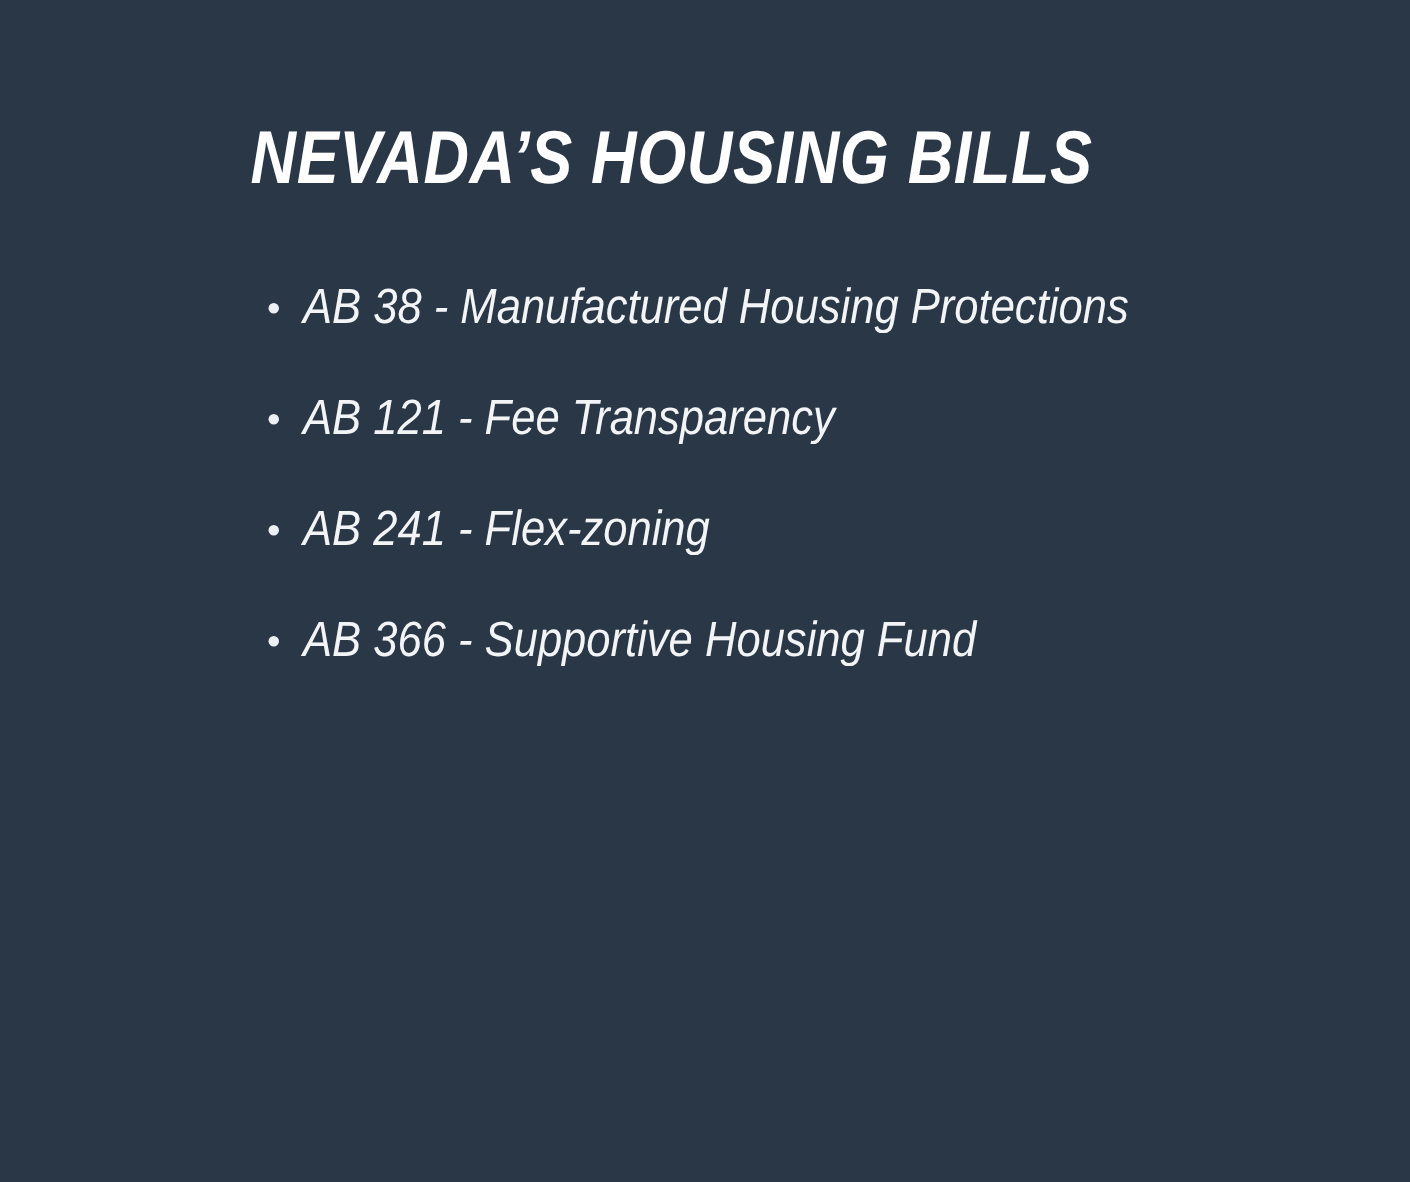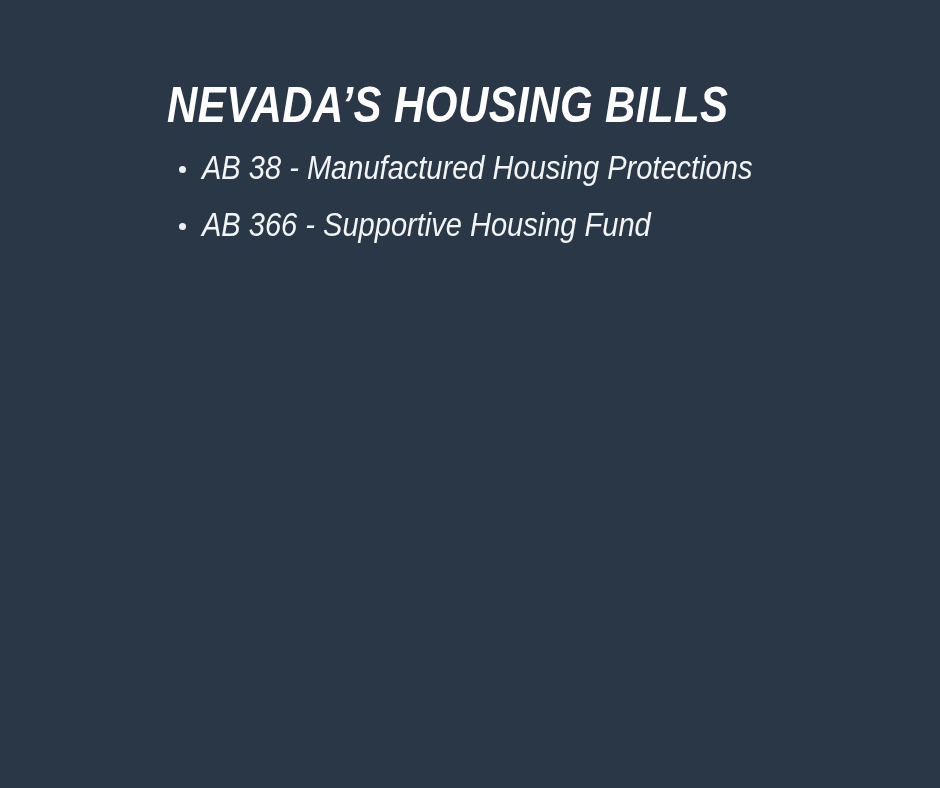--- a/index.html
+++ b/index.html
@@ -38,20 +38,21 @@
     left: 176px;
     top: 148px;
     margin: 0;
     padding: 0;
     list-style: none;
   }
   .bill-item {
     display: flex;
     align-items: center;
     height: 38px;
+    margin-top: 36px;
   }
   
   .bill-item:nth-child(1),
   .bill-item:nth-child(2),
   .bill-item:nth-child(3) { margin-bottom: 19px; }
   .bill-item:nth-child(4) { margin-bottom: 26px; }
   .bill-item:nth-child(5),
   .bill-item:nth-child(6),
   .bill-item:nth-child(7) { margin-bottom: 27px; }
   .bullet {
@@ -79,16 +80,24 @@
 <div class="slide">
   <h1 class="slide-title">NEVADA’S HOUSING BILLS</h1>
 
   <ul class="bill-list">
     <li class="bill-item">
       <span class="bullet"></span>
       <span class="bill-text">AB 38 - Manufactured Housing Protections</span>
     </li>
     <li class="bill-item">
       <span class="bullet"></span>
+      <span class="bill-text">AB 121 - Fee Transparency</span>
+    </li>
+    <li class="bill-item">
+      <span class="bullet"></span>
+      <span class="bill-text">AB 241 - Flex-zoning</span>
+    </li>
+    <li class="bill-item">
+      <span class="bullet"></span>
       <span class="bill-text">AB 366 - Supportive Housing Fund</span>
     </li>
   </ul>
 </div>
 
 </body></html>

